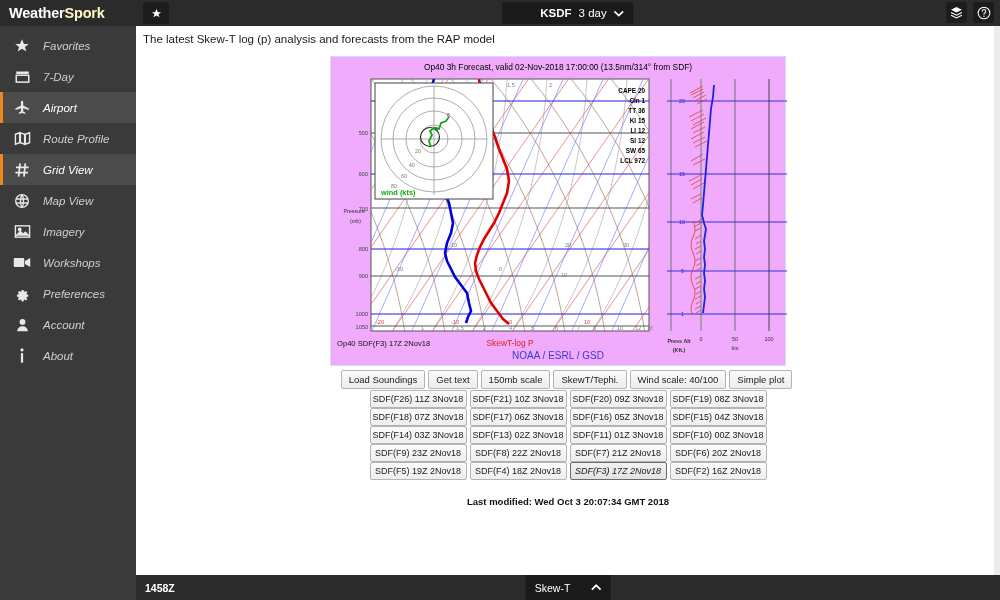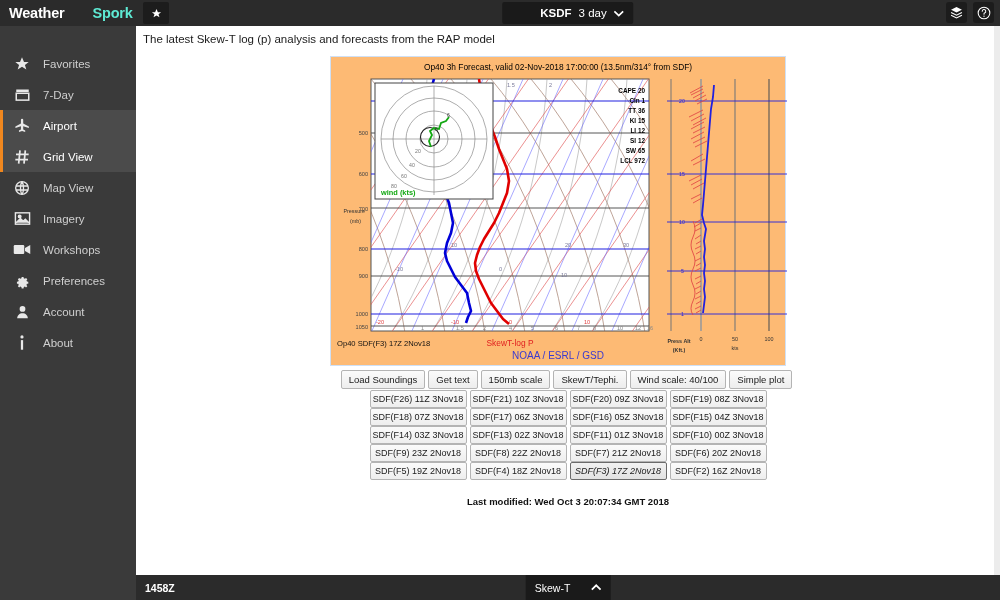--- a/index.html
+++ b/index.html
@@ -20,22 +20,22 @@
   }
   .brand {
     height: 26px;
     display: flex; align-items: center;
     padding-left: 9px;
     font-size: 14.5px; font-weight: bold;
     letter-spacing: -0.2px;
     background: #2b2b2b;
   }
   .brand .w { color: #ffffff; }
-  .brand .s { color: #5eead4; margin-left: 28px; }
-  .nav { padding-top: 22px; }
+  .brand .s { color: #fef9c3; }
+  .nav { padding-top: 4px; font-style: italic; }
   .nav-item {
     position: relative;
     height: 31px;
     display: flex; align-items: center;
     padding-left: 11px;
     color: #cfcfcf;
     font-size: 11.5px;
     cursor: pointer;
   }
   .nav-item .ico {
@@ -94,21 +94,21 @@
     position: absolute; top: 52px; left: 0; right: 0; bottom: 25px;
     background: #ffffff;
     overflow: hidden;
   }
 
   
   .chart-card {
     position: absolute; left: 194px; top: 4px;
     width: 456px; height: 310px;
     border: 1px solid #cfe0f5;
-    background: #fdba74;
+    background: #f0abfc;
   }
   .chart-title {
     text-align: center; font-size: 8.4px; color: #000;
     padding-top: 5px;
     font-family: "Liberation Sans", sans-serif;
   }
   .svgwrap { position: absolute; left: 0; top: 14px; width: 456px; height: 296px; }
   .noaa {
     position: absolute; bottom: 4px; left: 0; right: 0;
     text-align: center; color: #3a3ad0; font-size: 10px;
@@ -201,20 +201,30 @@
 
       <div class="nav-item active">
         <span class="ico">
           <svg width="17" height="17" viewBox="0 0 24 24" fill="currentColor">
               <path d="M21 15.5v-2l-8-4.2V4a1.6 1.6 0 0 0-3.2 0v5.3L2 13.5v2l7.8-2.3v4.3L7 19.2V21l4.4-1.1L15.8 21v-1.8l-2.8-1.7v-4.3z"></path>
             </svg>
         </span>
         <span>Airport</span>
       </div>
 
+      <div class="nav-item">
+        <span class="ico">
+          <svg width="17" height="15" viewBox="0 0 24 20" fill="none" stroke="currentColor" stroke-width="2">
+              <path d="M2 4l6-2v14l-6 2z"></path>
+              <path d="M9 2l6 2v14l-6-2z"></path>
+              <path d="M16 4l6-2v14l-6 2z"></path>
+            </svg>
+        </span>
+        <span>Route Profile</span>
+      </div>
 
       <div class="nav-item active">
         <span class="ico">
           <svg width="16" height="16" viewBox="0 0 24 24" fill="none" stroke="currentColor" stroke-width="2.6">
               <path d="M9 2L7 22M17 2l-2 20M3 8h19M2 16h19"></path>
             </svg>
         </span>
         <span>Grid View</span>
       </div>
 

